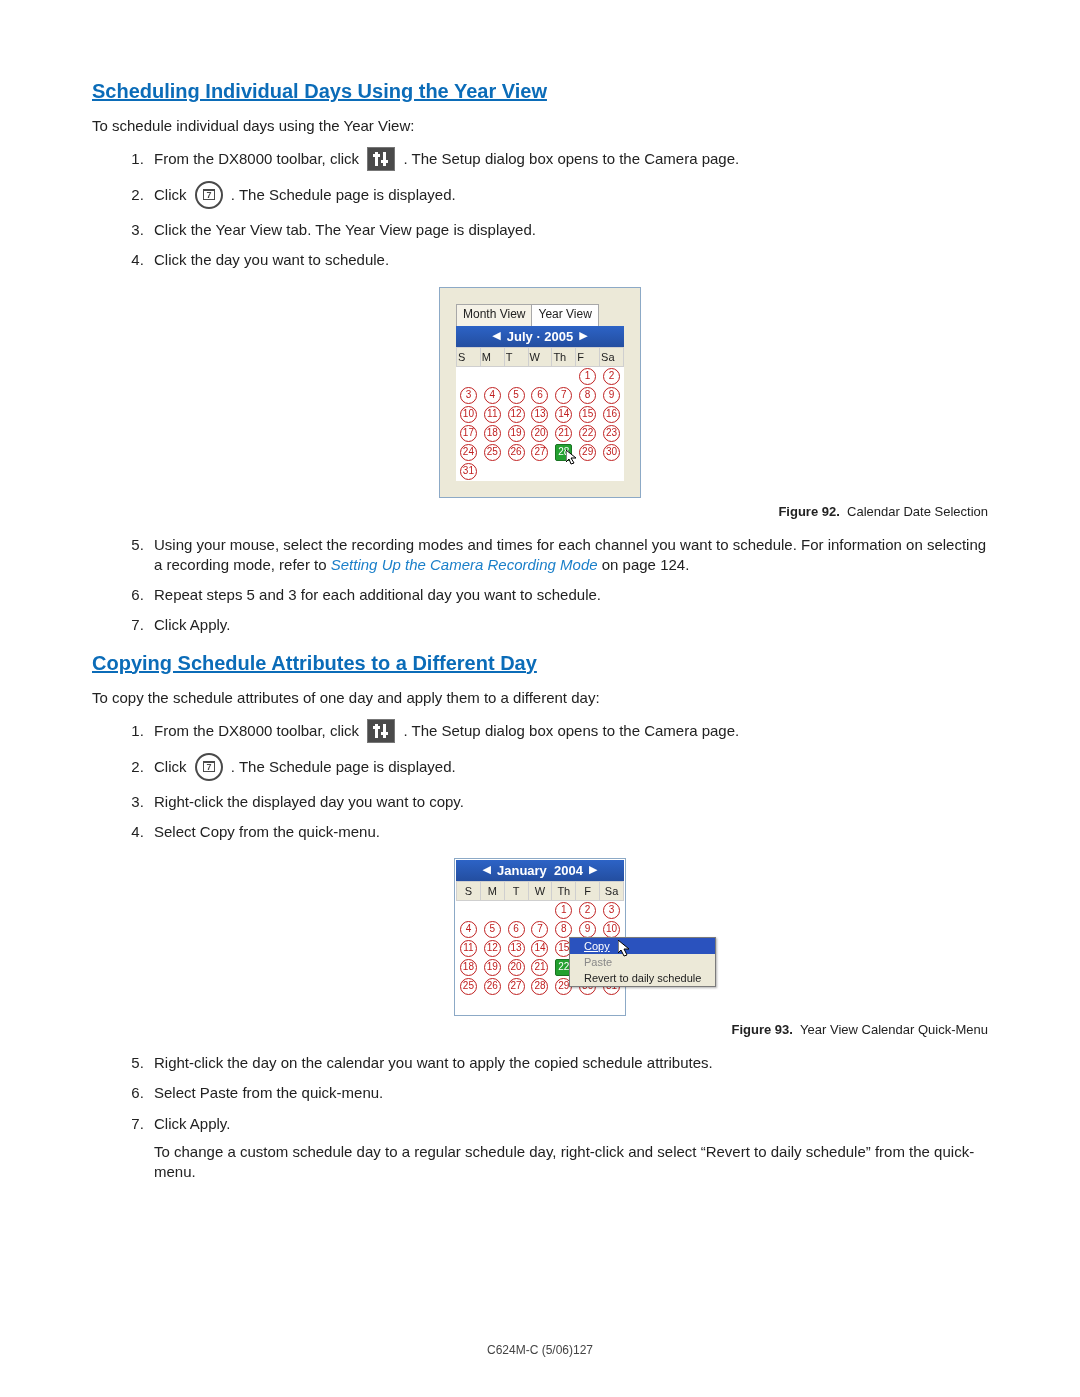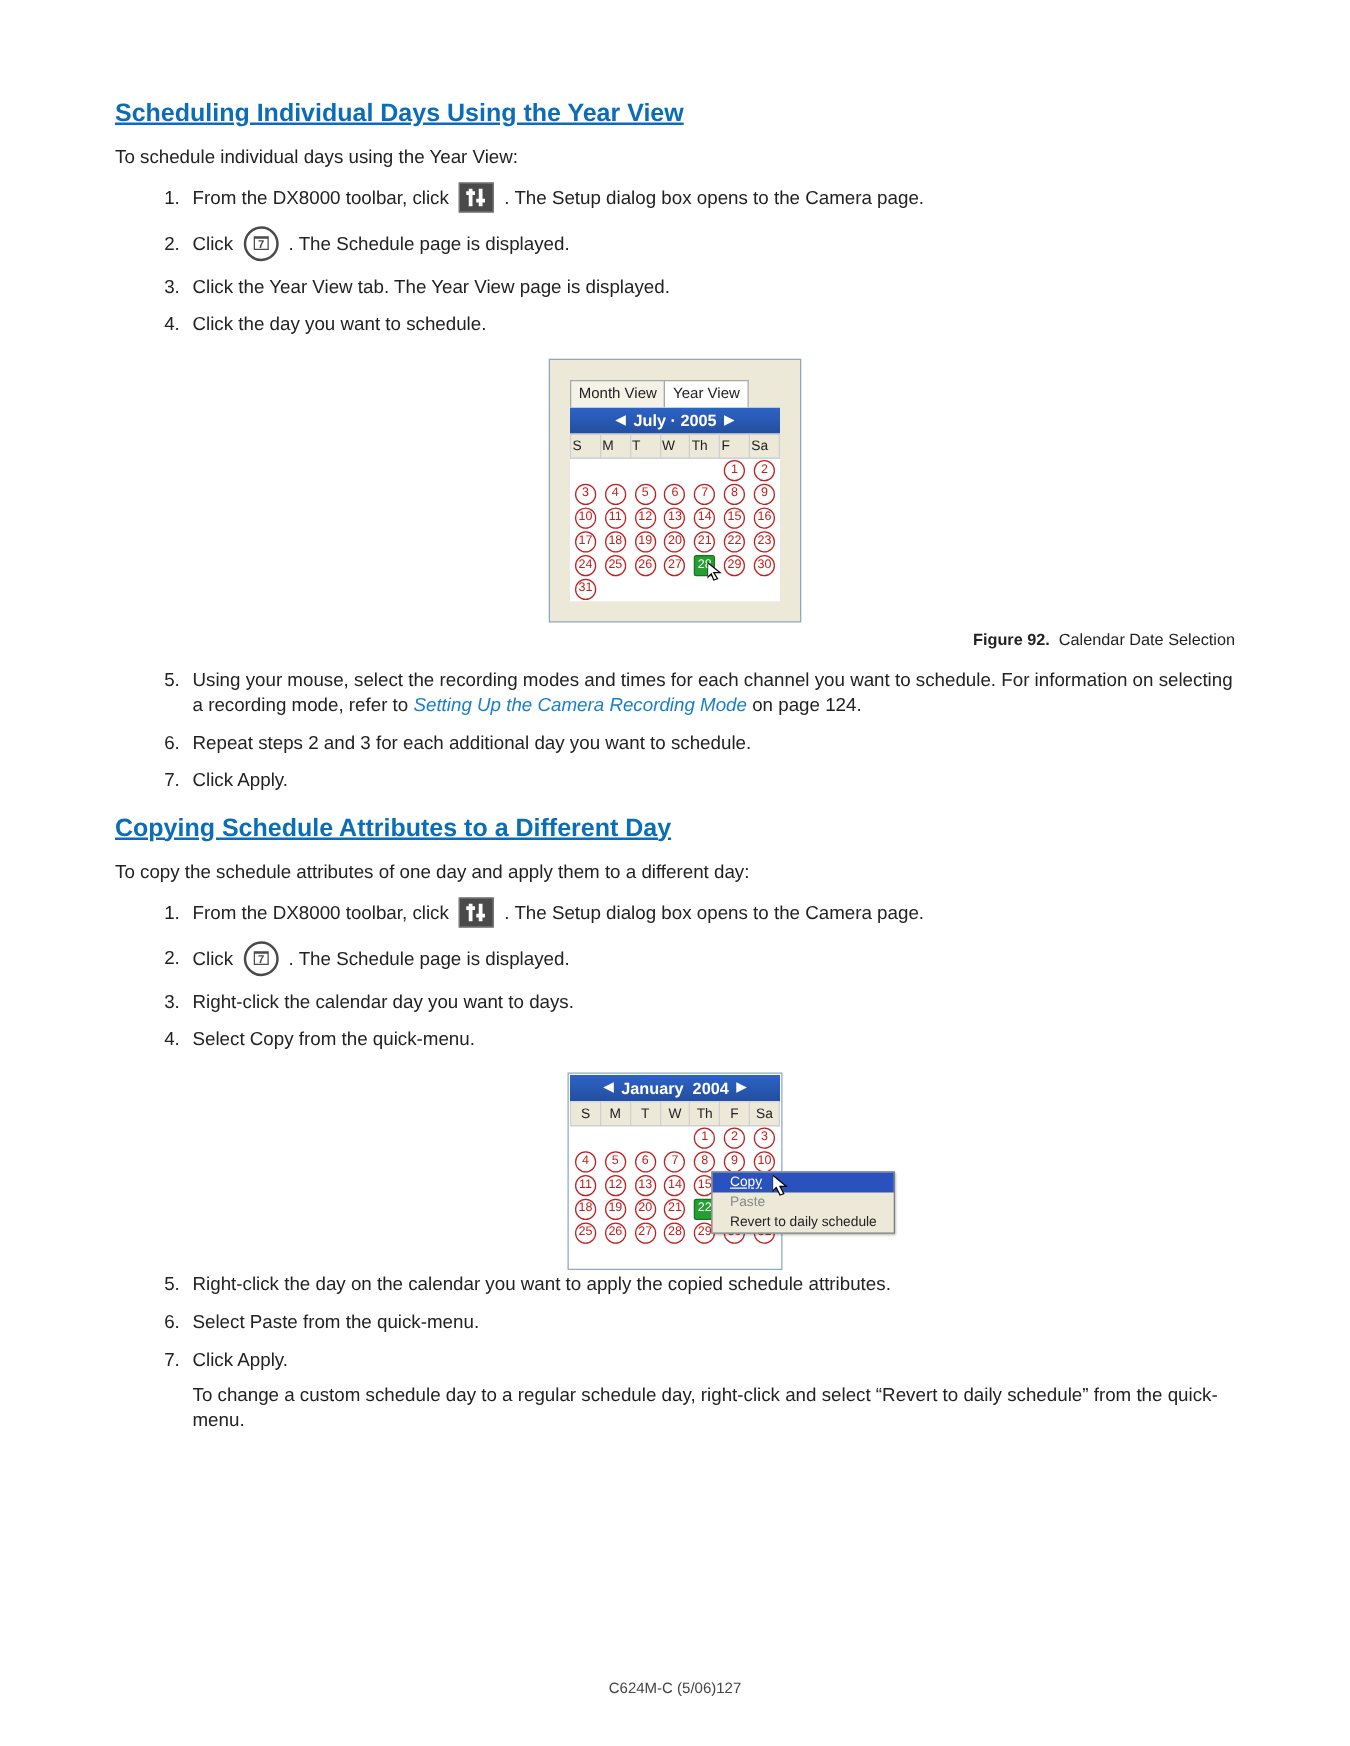--- a/index.html
+++ b/index.html
@@ -357,21 +357,21 @@
     </div>
   </div>
   <div class="figcap">
     <b>Figure 92.</b>&nbsp;&nbsp;<span>Calendar Date Selection</span>
   </div>
 
   <ol class="steps" start="5">
     <li>
       <span>Using your mouse, select the recording modes and times for each channel you want to schedule. For information on selecting a recording mode, refer to </span><span class="link-ref">Setting Up the Camera Recording Mode</span><span> on page 124.</span>
     </li>
-    <li>Repeat steps 2 and 3 for each additional day you want to schedule.</li>
+    <li>Repeat steps 5 and 3 for each additional day you want to schedule.</li>
     <li>Click Apply.</li>
   </ol>
 
   <h2 class="section space-top">Copying Schedule Attributes to a Different Day</h2>
   <p class="intro">To copy the schedule attributes of one day and apply them to a different day:</p>
   <ol class="steps">
     <li class="with-icon">
       <span>From the DX8000 toolbar, click</span>
       <span class="icon-box">
         <svg width="26" height="22">
@@ -389,21 +389,21 @@
       <span>Click</span>
       <span class="icon-circle">
         <svg width="16" height="16">
             <rect x="2" y="3" width="12" height="11" fill="#4a4a4a"></rect>
             <rect x="3" y="5" width="10" height="8" fill="#fff"></rect>
             <text x="8" y="12" font-size="9" font-family="Arial" fill="#4a4a4a" text-anchor="middle" font-weight="bold">7</text>
           </svg>
       </span>
       <span>. The Schedule page is displayed.</span>
     </li>
-    <li>Right-click the calendar day you want to days.</li>
+    <li>Right-click the displayed day you want to copy.</li>
     <li>Select Copy from the quick-menu.</li>
   </ol>
 
   <div class="cal2-wrap">
     <div class="cal2" style="position:relative">
       <div class="cal2-hdr">
         <span class="tri">◀</span>
         <span>
           <span>January</span>
           &nbsp;<span>2004</span>
@@ -482,20 +482,23 @@
       <div class="ctxmenu" id="ctxmenu" style="left:114px; top:78px;">
         <div class="mi hl">Copy</div>
         <div class="mi dis">Paste</div>
         <div class="mi">Revert to daily schedule</div>
         <svg class="cursor-svg2" style="left:48px; top:2px;" width="16" height="20">
             <polygon points="0,0 0,13 3,10 6,16 9,15 6,9 11,9" fill="#fff" stroke="#000" stroke-width="1"></polygon>
           </svg>
       </div>
     </div>
   </div>
+  <div class="figcap">
+    <b>Figure 93.</b>&nbsp;&nbsp;<span>Year View Calendar Quick-Menu</span>
+  </div>
 
   <ol class="steps" start="5">
     <li>Right-click the day on the calendar you want to apply the copied schedule attributes.</li>
     <li>Select Paste from the quick-menu.</li>
     <li>
       <span>Click Apply.</span>
       <div style="margin-top:8px">To change a custom schedule day to a regular schedule day, right-click and select “Revert to daily schedule” from the quick-menu.</div>
     </li>
   </ol>
 

